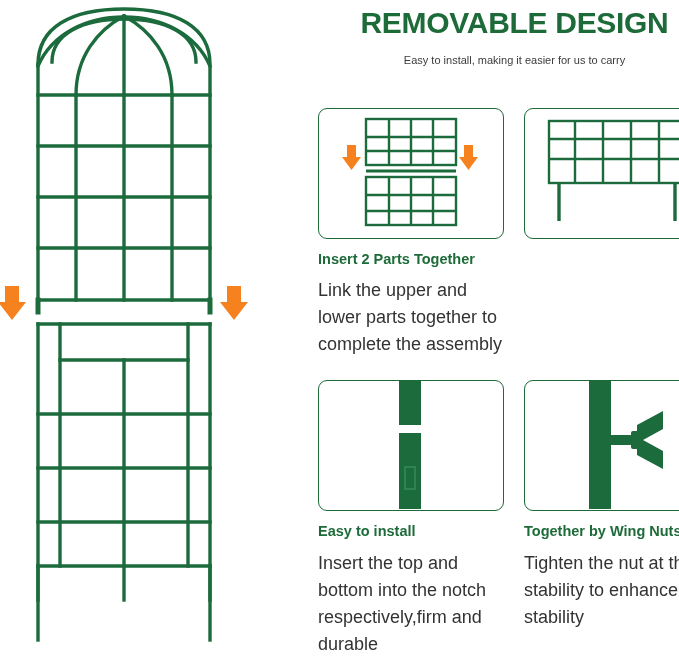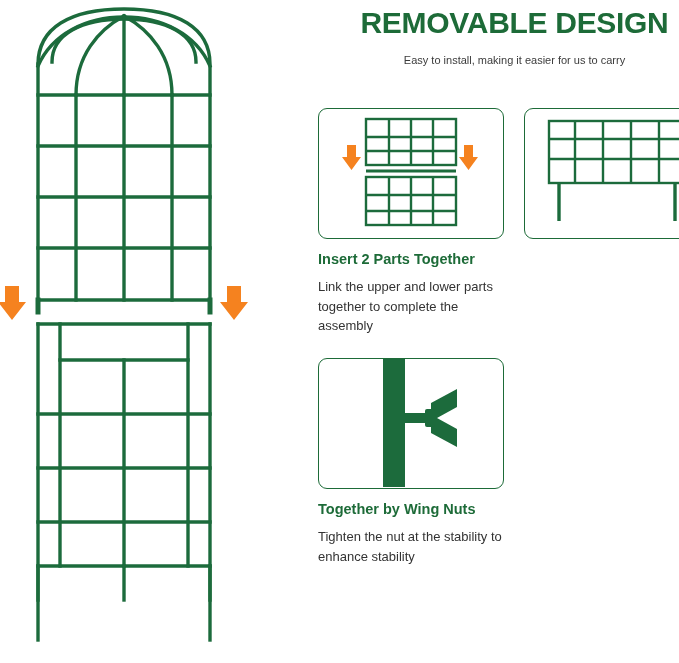--- a/index.html
+++ b/index.html
@@ -90,21 +90,21 @@
   .card-title {
     color: #1d6b38;
     font-weight: bold;
     font-size: 14.5px;
     margin-top: 12px;
     line-height: 1.2;
   }
 
   .card-body {
     color: #333;
-    font-size: 13px;
+    font-size: 18px;
     line-height: 1.5;
     margin-top: 9px;
   }
 
   #row2 {
     margin-top: 22px;
   }
 </style>
 </head>
 <body>
@@ -228,20 +228,35 @@
               <path d="M34 74 L34 112" stroke-width="3.4"></path>
               <path d="M150 74 L150 112" stroke-width="3.4"></path>
             </g>
           </svg>
         </div>
       </div>
     </div>
 
     <div class="card-row" id="row2">
 
+      <div class="card">
+        <div class="card-figure">
+          <svg width="183" height="128" viewBox="0 0 183 128">
+
+            <rect x="80" y="0" width="22" height="44" fill="#1c6b3c"></rect>
+
+            <rect x="80" y="52" width="22" height="76" fill="#1c6b3c"></rect>
+
+            <rect x="86" y="86" width="10" height="22" fill="none" stroke="#35895a" stroke-width="1.6"></rect>
+            <rect x="80" y="44" width="22" height="8" fill="#ffffff"></rect>
+          </svg>
+        </div>
+        <div class="card-title">Easy to install</div>
+        <div class="card-body">Insert the top and bottom into the notch respectively,firm and durable</div>
+      </div>
 
       <div class="card">
         <div class="card-figure">
           <svg width="183" height="128" viewBox="0 0 183 128">
 
             <rect x="64" y="0" width="22" height="128" fill="#1c6b3c"></rect>
 
             <rect x="86" y="54" width="26" height="10" fill="#1c6b3c"></rect>
 
             <g fill="#1c6b3c">

